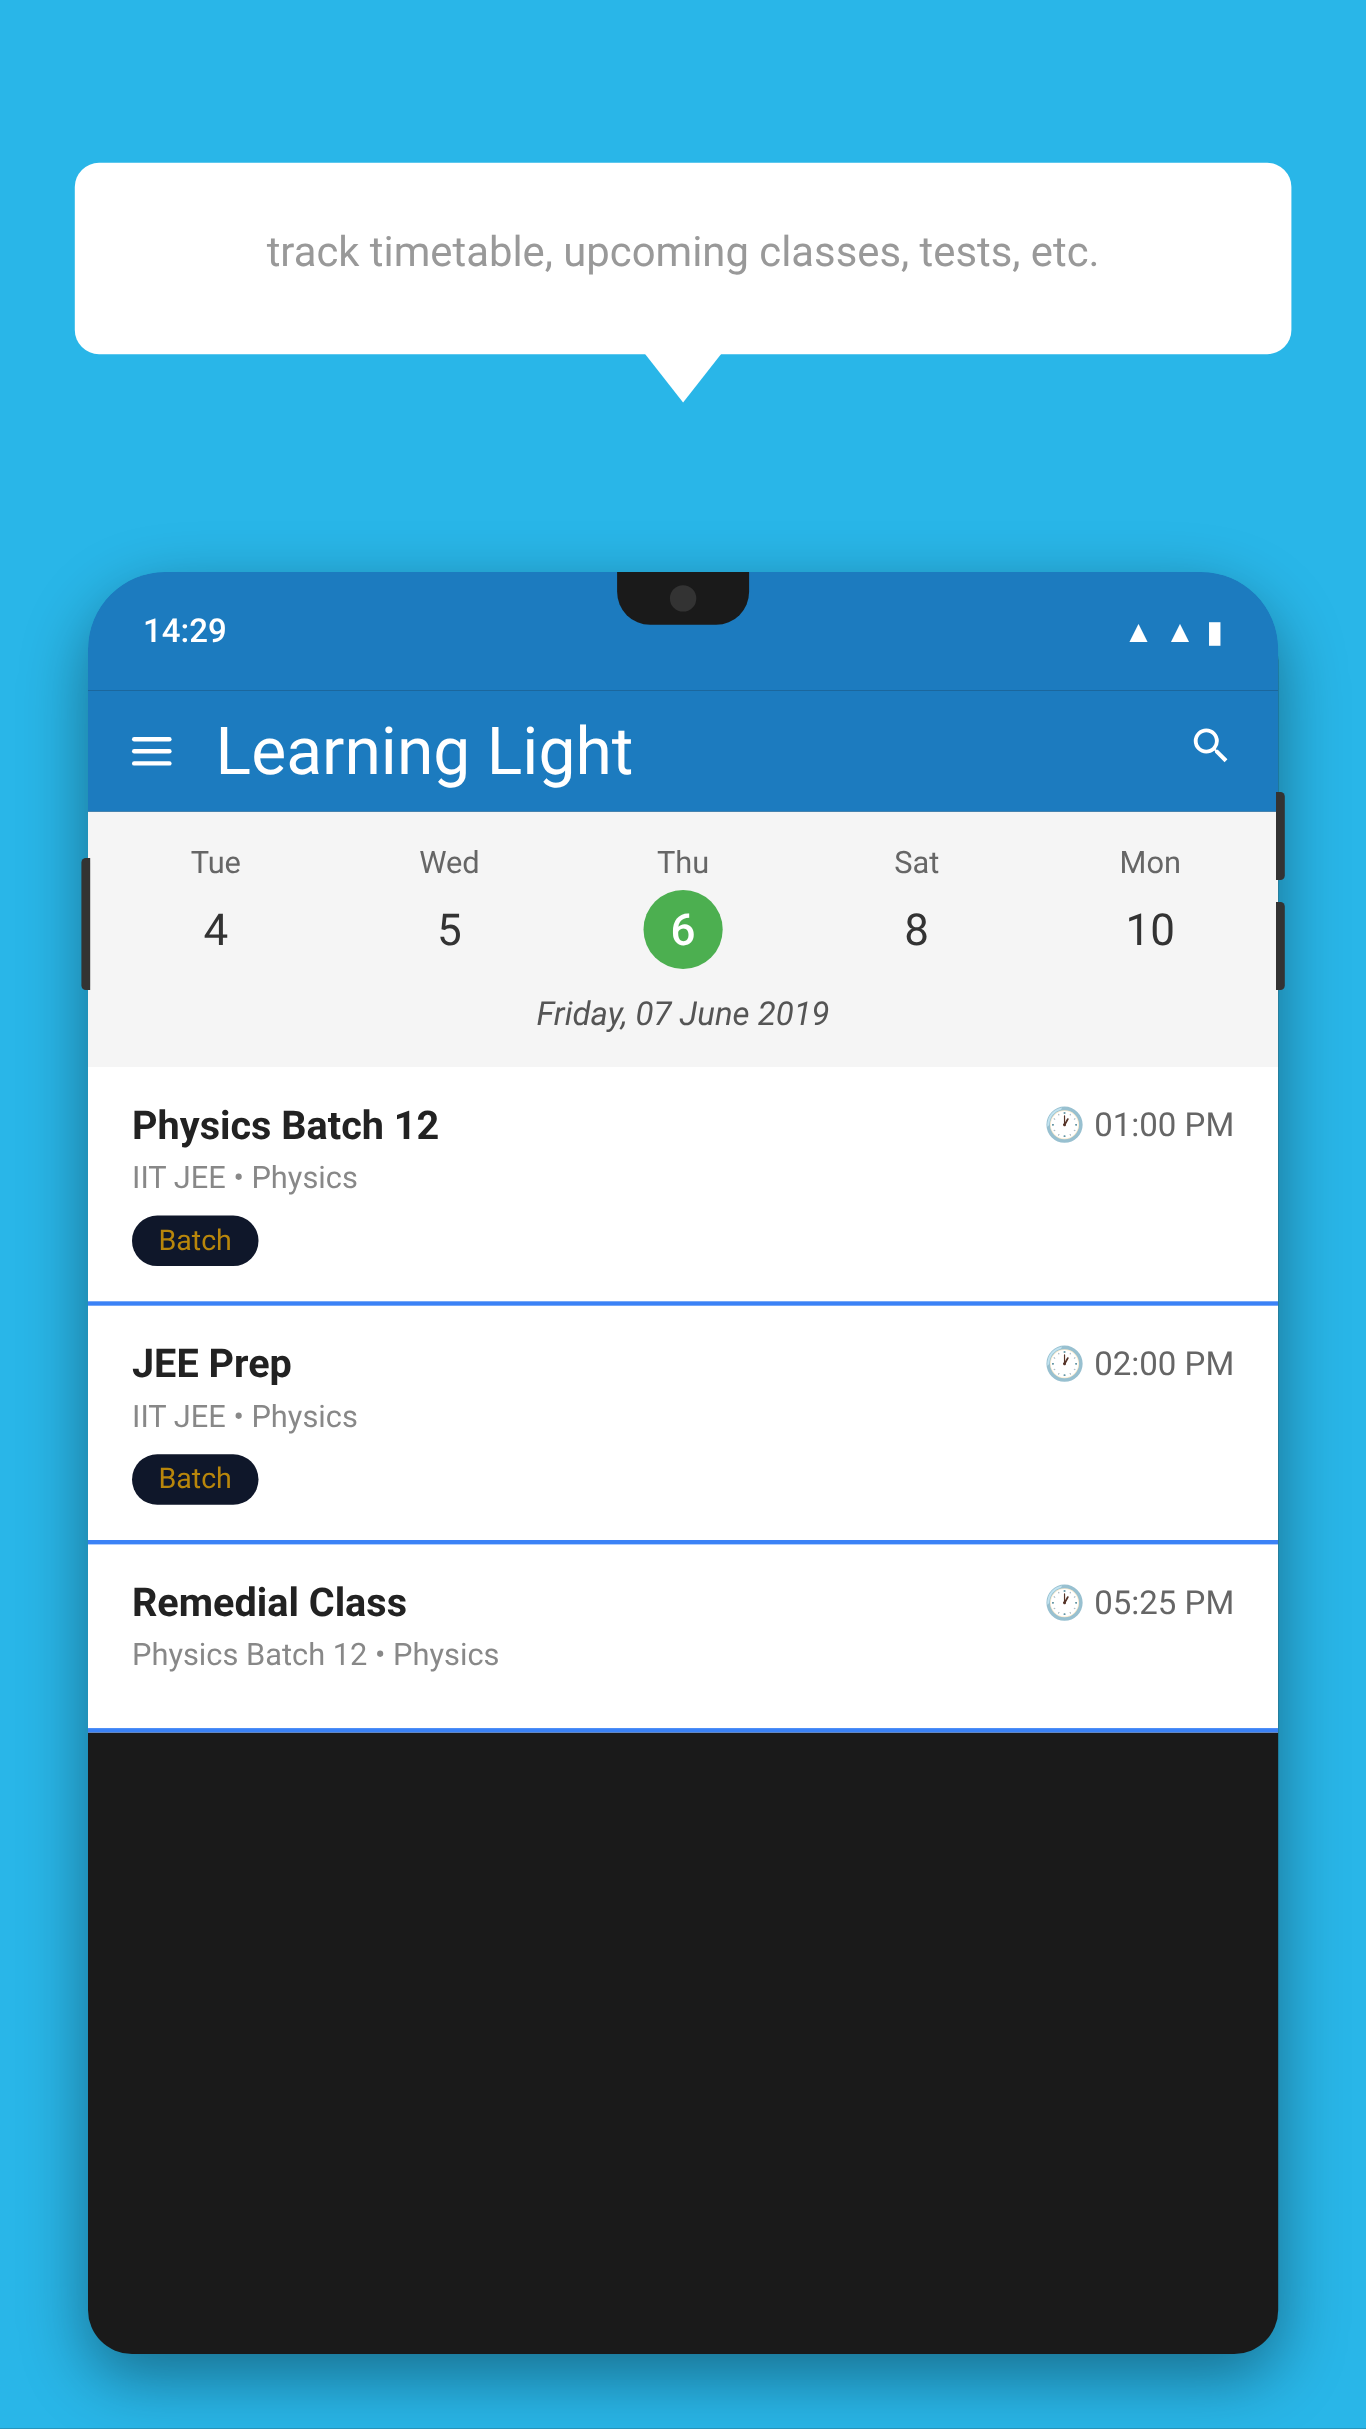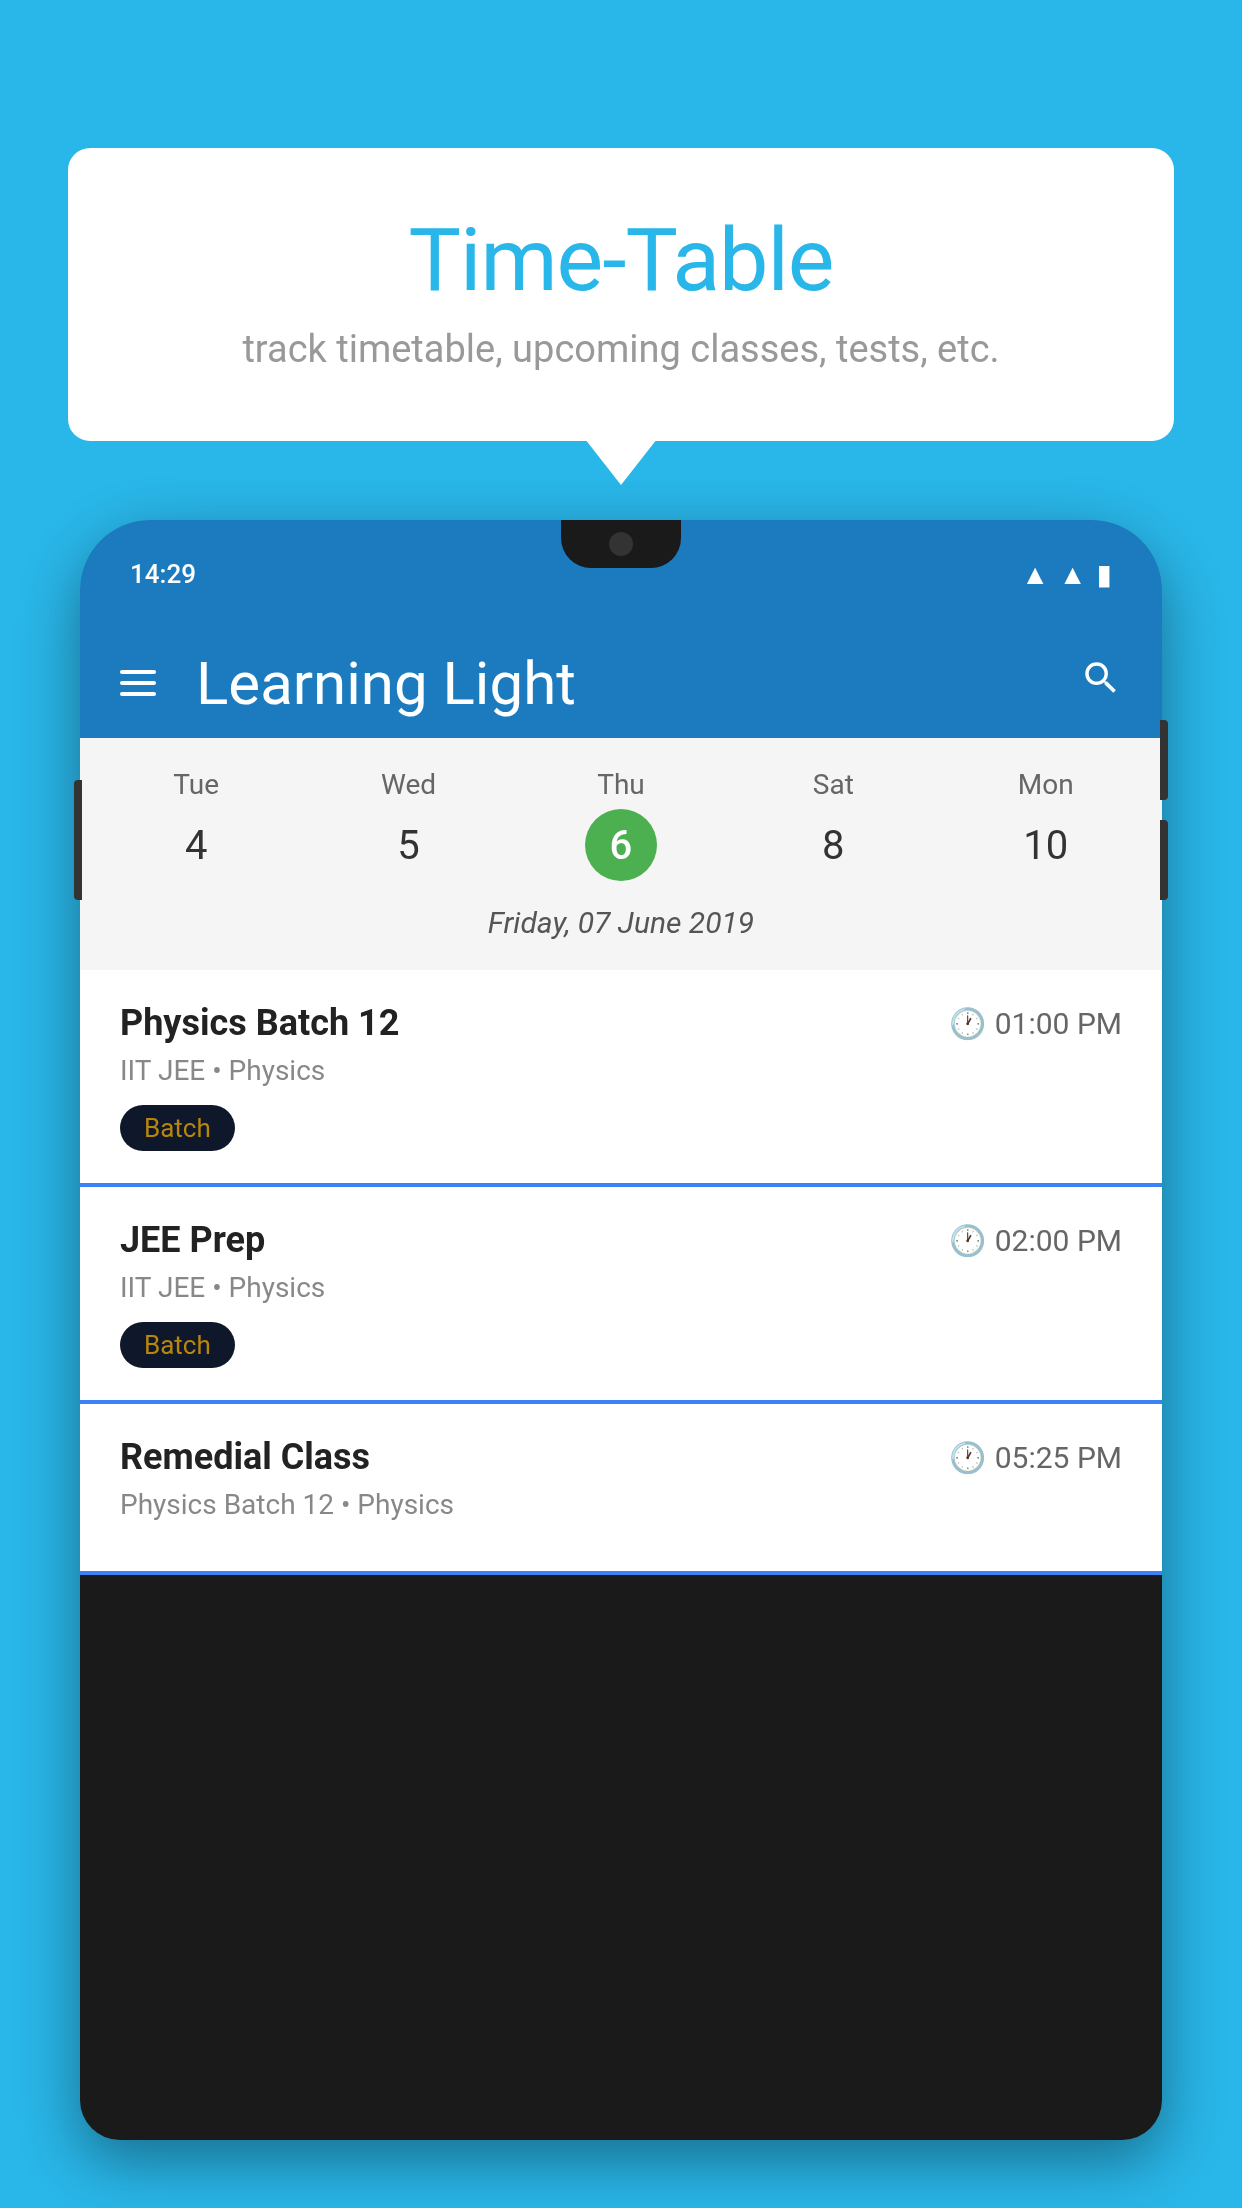--- a/index.html
+++ b/index.html
@@ -82,21 +82,21 @@
       height: 108px;
       display: flex;
       align-items: center;
       justify-content: space-between;
       padding: 0 50px;
       position: relative;
     }
 
     .status-time {
       color: white;
-      font-size: 26px;
+      font-size: 30px;
       font-weight: 500;
     }
 
     .notch {
       position: absolute;
       top: 0;
       left: 50%;
       transform: translateX(-50%);
       width: 120px;
       height: 48px;
@@ -303,21 +303,20 @@
       overflow: hidden;
       border-radius: 70px 70px 38px 38px;
       height: 100%;
     }
   </style>
 </head>
 <body>
 
 <div class="speech-bubble-container">
   <div class="speech-bubble">
-    <div class="bubble-title">Time-Table</div>
     <div class="bubble-subtitle">track timetable, upcoming classes, tests, etc.</div>
   </div>
 </div>
 
 <div class="phone-container">
   <div class="phone-frame">
 
     <div class="phone-side-btn volume-up"></div>
     <div class="phone-side-btn volume-down"></div>
     <div class="phone-side-btn power-btn"></div>

